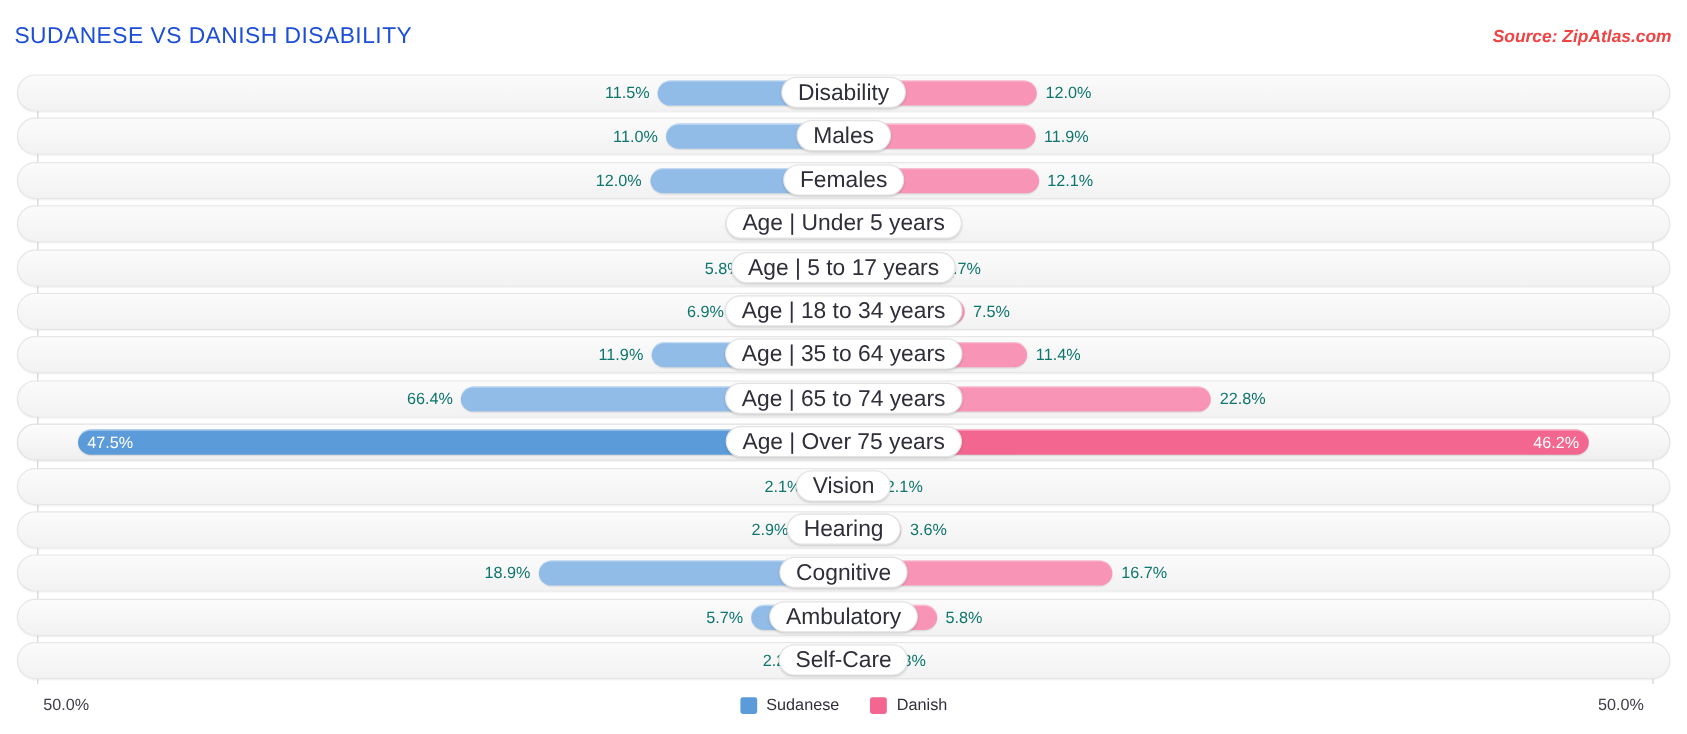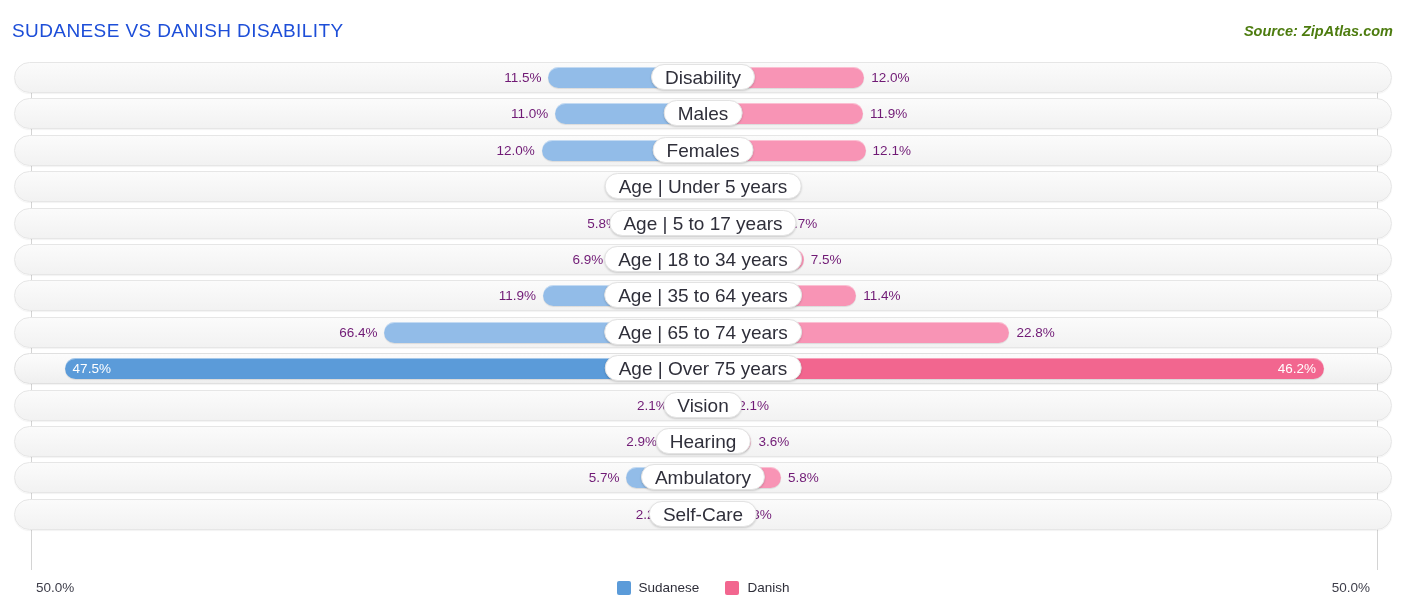--- a/index.html
+++ b/index.html
@@ -14,21 +14,21 @@
 
   
   .header{position:absolute;left:0;top:0;width:1406px;height:58px;}
   .chart-title{
     position:absolute;left:12px;top:20px;
     font-size:19px;letter-spacing:.4px;color:#1d4ed8;font-weight:400;
     white-space:nowrap;
   }
   .source{
     position:absolute;right:13px;top:23px;
-    font-size:14.5px;font-style:italic;font-weight:bold;color:#4d7c0f;
+    font-size:14.5px;font-style:italic;font-weight:bold;color:#ef4444;
     white-space:nowrap;
   }
 
   
   .plot{position:absolute;left:0;top:62px;width:1406px;height:510px;}
   .axis-line{position:absolute;top:2px;width:1px;height:506px;background:#d4d4d4;}
   .axis-left{left:31px;}
   .axis-right{left:1377px;}
 
   .rows{position:absolute;left:0;top:0;width:1406px;}
@@ -68,21 +68,21 @@
     border-radius:3px 11px 11px 3px;
     background:#f894b5;
     box-shadow:inset 0 1px 0 rgba(255,255,255,.40), 0 1px 1px rgba(0,0,0,.10);
   }
   .row.hl .bar-left{background:#5b9bd9;}
   .row.hl .bar-right{background:#f2668f;}
 
   
   .val{
     position:absolute;top:0;height:31px;line-height:31px;
-    font-size:13.5px;color:#701a75;white-space:nowrap;
+    font-size:13.5px;color:#0f766e;white-space:nowrap;
   }
   .val-left{text-align:right;}
   .val-right{text-align:left;}
   .val.inside{color:#ffffff;}
 
   
   .pill{
     position:absolute;top:2px;left:50%;transform:translateX(-50%);
     height:26px;line-height:26px;
     padding:0 13px;
@@ -203,20 +203,28 @@
         <div class="row">
           <div class="track"></div>
           <div class="bar bar-left" style="width: 38.976px;"></div>
           <div class="bar bar-right" style="width: 48.384px;"></div>
           <div class="val val-left" style="right: 748.976px; width: 60px;">2.9%</div>
           <div class="val val-right" style="left: 758.384px; width: 60px;">3.6%</div>
           <div class="pill">Hearing</div>
         </div>
         <div class="row">
           <div class="track"></div>
+          <div class="bar bar-left" style="width: 254.016px;"></div>
+          <div class="bar bar-right" style="width: 224.448px;"></div>
+          <div class="val val-left" style="right: 964.016px; width: 60px;">18.9%</div>
+          <div class="val val-right" style="left: 934.448px; width: 60px;">16.7%</div>
+          <div class="pill">Cognitive</div>
+        </div>
+        <div class="row">
+          <div class="track"></div>
           <div class="bar bar-left" style="width: 76.608px;"></div>
           <div class="bar bar-right" style="width: 77.952px;"></div>
           <div class="val val-left" style="right: 786.608px; width: 60px;">5.7%</div>
           <div class="val val-right" style="left: 787.952px; width: 60px;">5.8%</div>
           <div class="pill">Ambulatory</div>
         </div>
         <div class="row">
           <div class="track"></div>
           <div class="bar bar-left" style="width: 29.568px;"></div>
           <div class="bar bar-right" style="width: 30.912px;"></div>

